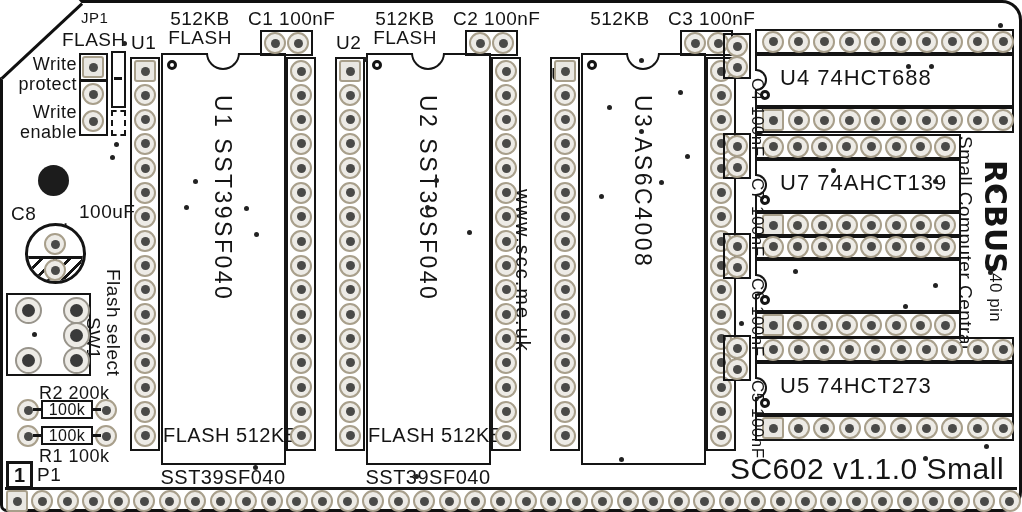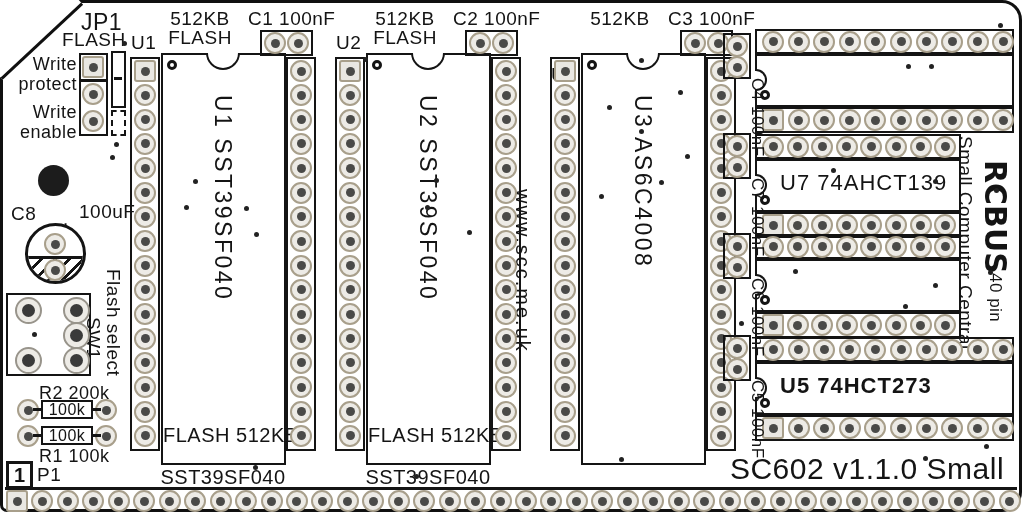--- a/index.html
+++ b/index.html
@@ -41,21 +41,21 @@
        box-sizing:border-box;display:flex;align-items:center;justify-content:center;
        font-weight:bold;font-size:20px;background:#fff;}
   #rcbus{font-family:"DejaVu Sans",sans-serif;font-weight:800;letter-spacing:0;}
 </style>
 </head>
 <body>
 
 <div id="board">
   <div id="chamfer"></div>
 
-  <div class="silk" style="left:78px;top:7px;font-size:23px;">JP1</div>
+  <div class="silk" style="left:78px;top:7px;font-size:15px;">JP1</div>
   <div class="silk" style="left:59px;top:26px;font-size:19px;">FLASH</div>
   <div class="silk opt right" style="left:0px;top:51px;width:74px;font-size:18px;">Write
 protect</div>
   <div class="silk opt right" style="left:0px;top:99px;width:74px;font-size:18px;">Write
 enable</div>
   <div class="outline" style="left:76px;top:50px;width:29px;height:28px;"></div>
   <div class="outline" style="left:76px;top:77px;width:29px;height:56px;"></div>
   <div class="outline thin" style="left:108px;top:48px;width:15px;height:57px;"></div>
   <div style="position:absolute;left:111px;top:74px;width:8px;height:3px;background:#141414;"></div>
   <div class="dashed" style="position:absolute;left:108px;top:107px;width:15px;height:26px;box-sizing:border-box;"></div>
@@ -224,20 +224,21 @@
     <div class="pad" style="left: 707px; top: 373.29px;"></div>
     <div class="pad" style="left: 551px; top: 397.62px;"></div>
     <div class="pad" style="left: 707px; top: 397.62px;"></div>
     <div class="pad" style="left: 551px; top: 421.95px;"></div>
     <div class="pad" style="left: 707px; top: 421.95px;"></div>
     <div class="outline" style="left: 752px; top: 26px; width: 259px; height: 25px;"></div>
     <div class="outline" style="left: 752px; top: 51px; width: 259px; height: 53px;"></div>
     <div class="outline" style="left: 752px; top: 104px; width: 259px; height: 26px;"></div>
     <div class="notch-right" style="left: 752px; top: 66px; width: 12px; height: 22px;"></div>
     <div class="pin1circle" style="left: 757px; top: 87px;"></div>
+    <div class="silk" style="left: 777px; top: 63px; font-size: 22px; letter-spacing: 1px;">U4  74HCT688</div>
     <div class="pad" style="left: 759px; top: 27.5px;"></div>
     <div class="pad sq" style="left: 759px; top: 106px;"></div>
     <div class="pad" style="left: 784.6px; top: 27.5px;"></div>
     <div class="pad" style="left: 784.6px; top: 106px;"></div>
     <div class="pad" style="left: 810.2px; top: 27.5px;"></div>
     <div class="pad" style="left: 810.2px; top: 106px;"></div>
     <div class="pad" style="left: 835.8px; top: 27.5px;"></div>
     <div class="pad" style="left: 835.8px; top: 106px;"></div>
     <div class="pad" style="left: 861.4px; top: 27.5px;"></div>
     <div class="pad" style="left: 861.4px; top: 106px;"></div>
@@ -292,21 +293,21 @@
     <div class="pad" style="left: 882px; top: 311px;"></div>
     <div class="pad" style="left: 906.6px; top: 232.5px;"></div>
     <div class="pad" style="left: 906.6px; top: 311px;"></div>
     <div class="pad" style="left: 931.2px; top: 232.5px;"></div>
     <div class="pad" style="left: 931.2px; top: 311px;"></div>
     <div class="outline" style="left: 752px; top: 334px; width: 259px; height: 25px;"></div>
     <div class="outline" style="left: 752px; top: 359px; width: 259px; height: 53px;"></div>
     <div class="outline" style="left: 752px; top: 412px; width: 259px; height: 26px;"></div>
     <div class="notch-right" style="left: 752px; top: 374px; width: 12px; height: 22px;"></div>
     <div class="pin1circle" style="left: 757px; top: 395px;"></div>
-    <div class="silk" style="left: 777px; top: 371px; font-size: 22px; letter-spacing: 1px; font-weight: bold;">U5  74HCT273</div>
+    <div class="silk" style="left: 777px; top: 371px; font-size: 22px; letter-spacing: 1px;">U5  74HCT273</div>
     <div class="pad" style="left: 759px; top: 335.5px;"></div>
     <div class="pad sq" style="left: 759px; top: 414px;"></div>
     <div class="pad" style="left: 784.6px; top: 335.5px;"></div>
     <div class="pad" style="left: 784.6px; top: 414px;"></div>
     <div class="pad" style="left: 810.2px; top: 335.5px;"></div>
     <div class="pad" style="left: 810.2px; top: 414px;"></div>
     <div class="pad" style="left: 835.8px; top: 335.5px;"></div>
     <div class="pad" style="left: 835.8px; top: 414px;"></div>
     <div class="pad" style="left: 861.4px; top: 335.5px;"></div>
     <div class="pad" style="left: 861.4px; top: 414px;"></div>

